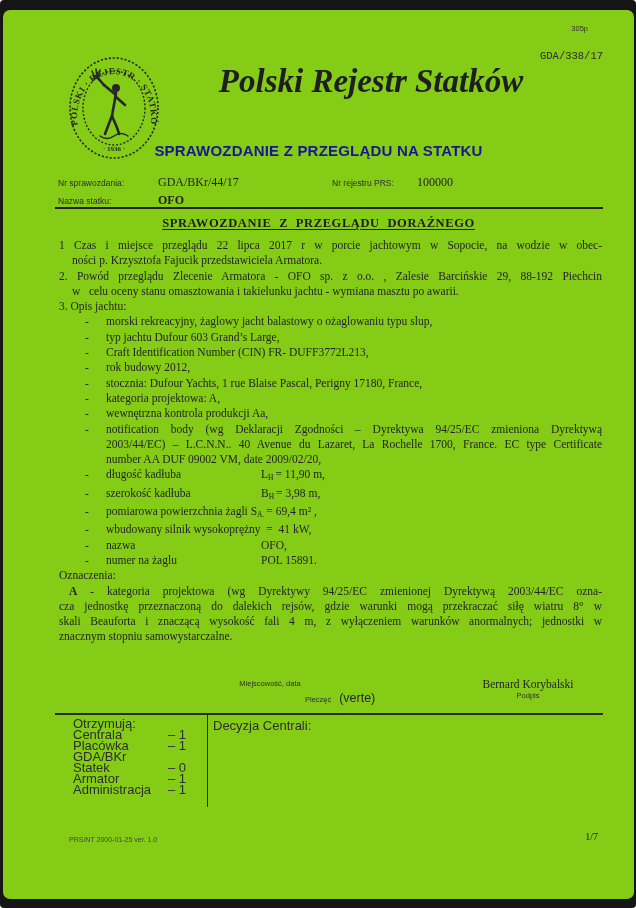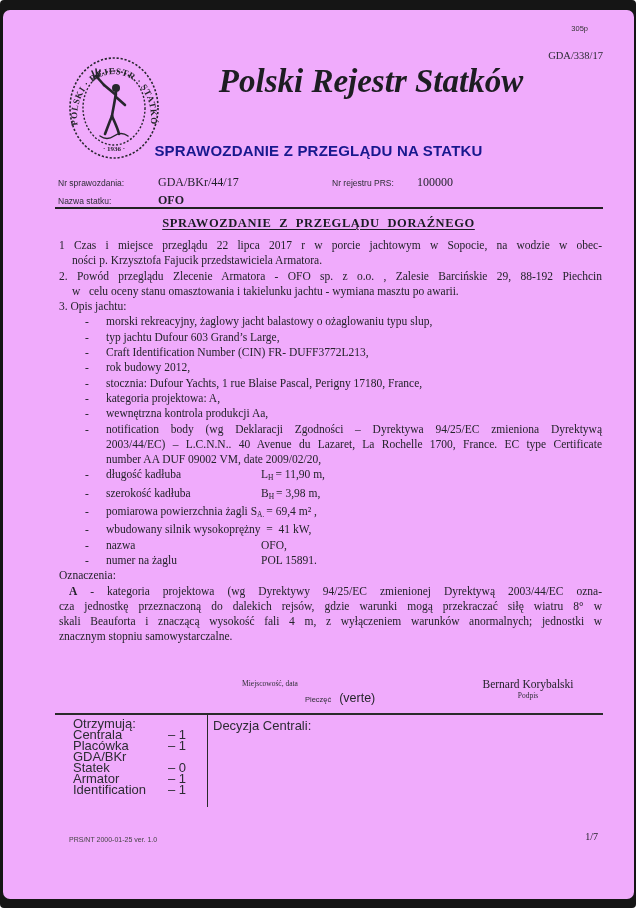--- a/index.html
+++ b/index.html
@@ -1,25 +1,25 @@
 <!DOCTYPE html>
 <html><head>
 <meta charset="utf-8">
 <style>
   html,body{margin:0;padding:0;background:#fff;}
   .canvas{position:relative;width:636px;height:908px;overflow:hidden;
           font-family:"Liberation Serif",serif;color:#23232a;
           -webkit-font-smoothing:antialiased;}
   .scan{position:absolute;inset:0;background:#151515;border-radius:4px;}
   .page{position:absolute;left:3px;top:10px;width:631px;height:889px;
-        background:#f0abfc;border-radius:7px;}
+        background:#84cc16;border-radius:7px;}
 
   .form-code{position:absolute;top:14px;right:46px;font-family:"Liberation Sans",sans-serif;
              font-size:7.5px;color:#333;}
-  .ref-number{position:absolute;top:40px;right:31px;font-family:Liberation Serif, serif;
+  .ref-number{position:absolute;top:40px;right:31px;font-family:Liberation Mono, monospace;
               font-size:10.5px;color:#2a2a33;}
 
   .seal{position:absolute;left:64px;top:45px;width:94px;height:106px;}
 
   .script-title{position:absolute;left:163px;top:53px;width:410px;text-align:center;
                 font-family:Liberation Serif, serif;font-style:italic;font-weight:bold;
                 font-size:33px;color:#1d1d22;white-space:nowrap;}
 
   .main-title{position:absolute;left:0;right:0;top:132px;text-align:center;
               font-family:"Liberation Sans",sans-serif;font-weight:bold;
@@ -44,21 +44,21 @@
   .dash{flex:none;width:21px;margin-left:26px;}
   .li-text{flex:1;}
   .dim-label{display:inline-block;width:155px;}
   .sub{font-size:7.5px;vertical-align:-2px;}
   .val{margin-left:2px;}
   .lg1{padding-left:10px;}
   .lg1::first-letter{font-weight:bold;}
 
   .signature{position:absolute;left:52px;right:31px;top:668px;height:36px;font-size:11.5px;}
   .sig-place{position:absolute;left:105px;width:220px;text-align:center;}
-  .sig-label{font-family:Liberation Serif, serif;font-size:7.5px;color:#2e2e36;margin-top:1px;}
+  .sig-label{font-family:Liberation Sans, sans-serif;font-size:7.5px;color:#2e2e36;margin-top:1px;}
   .sig-stamp{position:absolute;left:250px;top:13px;white-space:nowrap;}
   .stamp-word{font-family:"Liberation Sans",sans-serif;font-size:7.5px;color:#2e2e36;}
   .stamp-note{font-family:"Liberation Sans",sans-serif;font-size:12.5px;color:#26262c;margin-left:5px;}
   .sig-signer{position:absolute;left:388px;width:170px;text-align:center;}
 
   .dist{position:absolute;left:52px;right:31px;top:703px;display:flex;
         border-top:2px solid #2a2a2a;font-family:"Liberation Sans",sans-serif;
         font-size:13px;color:#2c2c33;}
   .dist-left{width:152px;box-sizing:border-box;padding:3px 0 0 18px;}
   .dist-right{flex:1;border-left:1.5px solid #2a2a2a;height:92px;
@@ -236,21 +236,21 @@
               <span class="dist-name">Statek</span>
               <span class="dist-count">– 0</span>
             </div>
 
             <div class="dist-row">
               <span class="dist-name">Armator</span>
               <span class="dist-count">– 1</span>
             </div>
 
             <div class="dist-row">
-              <span class="dist-name">Identification</span>
+              <span class="dist-name">Administracja</span>
               <span class="dist-count">– 1</span>
             </div>
           </div>
       </div>
       <div class="dist-right">
         <div>Decyzja Centrali:</div>
       </div>
     </div>
 
     <div class="footer-id">PRS/NT 2000-01-25 ver. 1.0</div>

